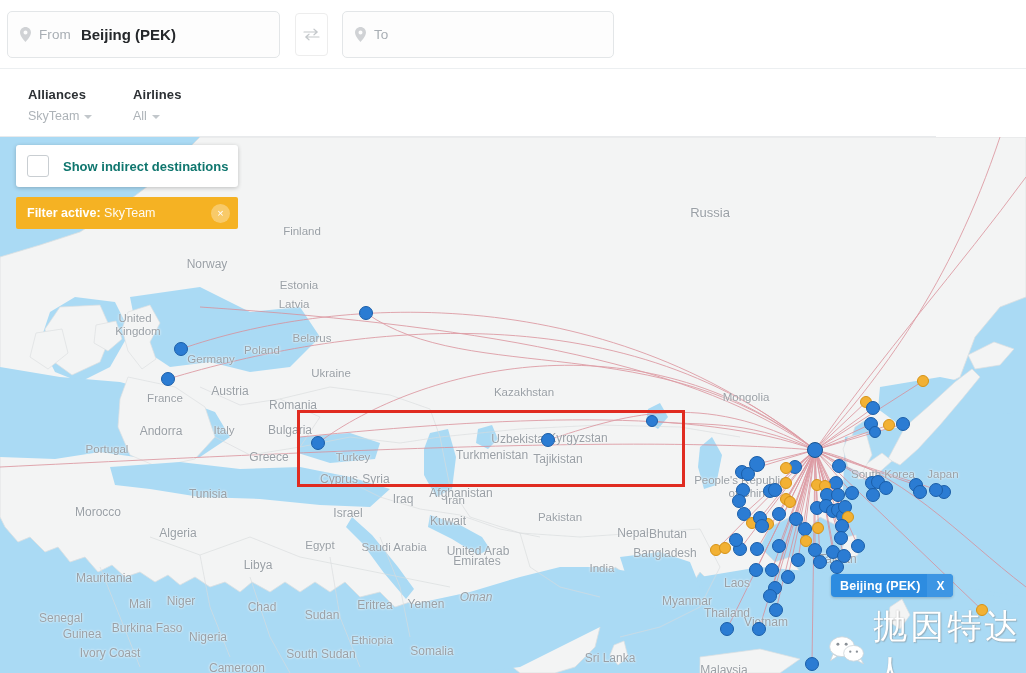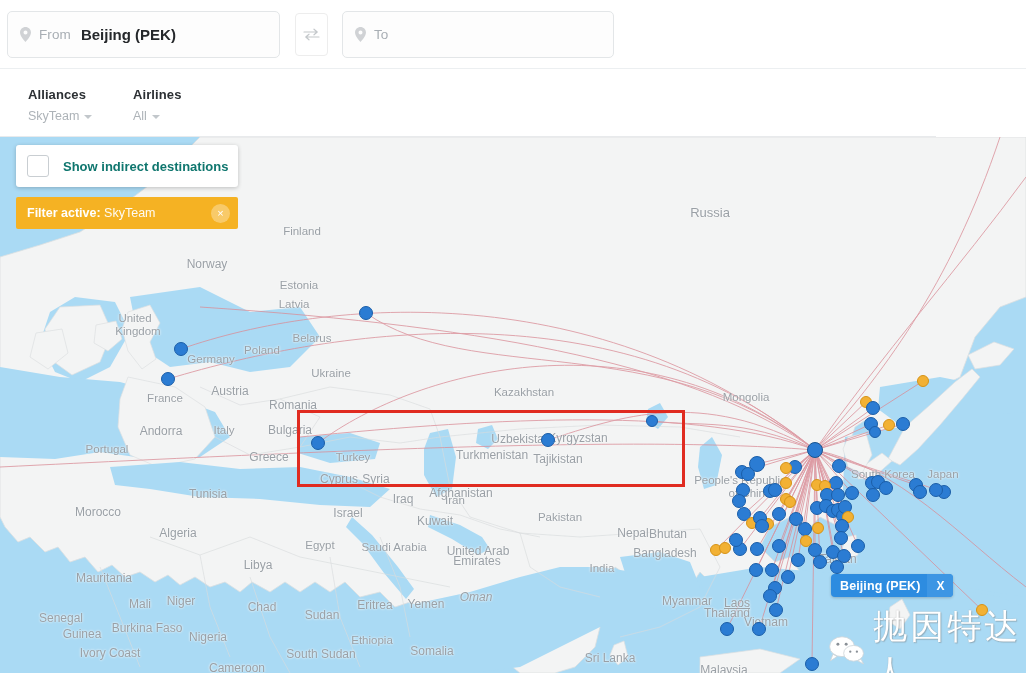--- a/index.html
+++ b/index.html
@@ -433,21 +433,21 @@
       <div class="country-label cl-sm" style="left: 558px; top: 322px; transform: translate(-50%, -50%);">Tajikistan</div>
       <div class="country-label cl-md" style="left: 107px; top: 312px; transform: translate(-50%, -50%);">Portugal</div>
       <div class="country-label cl-sm" style="left: 339px; top: 342px; transform: translate(-50%, -50%);">Cyprus</div>
       <div class="country-label cl-sm" style="left: 376px; top: 342px; transform: translate(-50%, -50%);">Syria</div>
       <div class="country-label cl-sm" style="left: 461px; top: 356px; transform: translate(-50%, -50%);">Afghanistan</div>
       <div class="country-label cl-sm" style="left: 403px; top: 362px; transform: translate(-50%, -50%);">Iraq</div>
       <div class="country-label cl-md" style="left: 455px; top: 363px; transform: translate(-50%, -50%);">Iran</div>
       <div class="country-label cl-md" style="left: 560px; top: 380px; transform: translate(-50%, -50%);">Pakistan</div>
       <div class="country-label cl-sm" style="left: 208px; top: 357px; transform: translate(-50%, -50%);">Tunisia</div>
       <div class="country-label cl-sm" style="left: 348px; top: 376px; transform: translate(-50%, -50%);">Israel</div>
-      <div class="country-label cl-sm" style="left: 421px; top: 384px; transform: translate(-50%, -50%); padding-left: 28px;">Kuwait</div>
+      <div class="country-label cl-sm" style="left: 434px; top: 384px; transform: translate(-50%, -50%); padding-left: 28px;">Kuwait</div>
       <div class="country-label cl-sm" style="left: 98px; top: 375px; transform: translate(-50%, -50%);">Morocco</div>
       <div class="country-label cl-sm" style="left: 178px; top: 396px; transform: translate(-50%, -50%);">Algeria</div>
       <div class="country-label cl-sm" style="left: 258px; top: 404px; transform: translate(-50%, -50%); margin-top: 24px;">Libya</div>
       <div class="country-label cl-md" style="left: 320px; top: 408px; transform: translate(-50%, -50%);">Egypt</div>
       <div class="country-label cl-md" style="left: 394px; top: 410px; transform: translate(-50%, -50%);">Saudi Arabia</div>
       <div class="country-label cl-sm" style="left: 478px; top: 414px; transform: translate(-50%, -50%);">United Arab</div>
       <div class="country-label cl-sm" style="left: 477px; top: 424px; transform: translate(-50%, -50%);">Emirates</div>
       <div class="country-label cl-sm" style="left: 633px; top: 396px; transform: translate(-50%, -50%);">Nepal</div>
       <div class="country-label cl-sm" style="left: 668px; top: 397px; transform: translate(-50%, -50%);">Bhutan</div>
       <div class="country-label cl-sm" style="left: 665px; top: 416px; transform: translate(-50%, -50%);">Bangladesh</div>
@@ -465,21 +465,21 @@
       <div class="country-label cl-sm" style="left: 82px; top: 497px; transform: translate(-50%, -50%);">Guinea</div>
       <div class="country-label cl-sm" style="left: 208px; top: 500px; transform: translate(-50%, -50%);">Nigeria</div>
       <div class="country-label cl-sm" style="left: 110px; top: 516px; transform: translate(-50%, -50%);">Ivory Coast</div>
       <div class="country-label cl-md" style="left: 372px; top: 503px; transform: translate(-50%, -50%);">Ethiopia</div>
       <div class="country-label cl-sm" style="left: 432px; top: 514px; transform: translate(-50%, -50%);">Somalia</div>
       <div class="country-label cl-sm" style="left: 321px; top: 517px; transform: translate(-50%, -50%);">South Sudan</div>
       <div class="country-label cl-sm" style="left: 233px; top: 531px; transform: translate(-50%, -50%); padding-left: 8px;">Cameroon</div>
       <div class="country-label cl-sm" style="left: 610px; top: 521px; transform: translate(-50%, -50%);">Sri Lanka</div>
       <div class="country-label cl-sm" style="left: 687px; top: 464px; transform: translate(-50%, -50%);">Myanmar</div>
       <div class="country-label cl-sm" style="left: 727px; top: 476px; transform: translate(-50%, -50%);">Thailand</div>
-      <div class="country-label cl-sm" style="left: 737px; top: 466px; transform: translate(-50%, -50%); text-decoration: underline;">Laos</div>
+      <div class="country-label cl-sm" style="left: 737px; top: 446px; transform: translate(-50%, -50%);">Laos</div>
       <div class="country-label cl-sm" style="left: 766px; top: 485px; transform: translate(-50%, -50%);">Vietnam</div>
       <div class="country-label cl-sm" style="left: 724px; top: 533px; transform: translate(-50%, -50%);">Malaysia</div>
       <div class="country-label cl-md" style="left: 740px; top: 343px; transform: translate(-50%, -50%);">People's Republic</div>
       <div class="country-label cl-md" style="left: 750px; top: 356px; transform: translate(-50%, -50%);">of China</div>
       <div class="country-label cl-md" style="left: 883px; top: 337px; transform: translate(-50%, -50%);">South Korea</div>
       <div class="country-label cl-md" style="left: 943px; top: 337px; transform: translate(-50%, -50%);">Japan</div>
       <div class="country-label cl-sm" style="left: 838px; top: 422px; transform: translate(-50%, -50%);">Taiwan</div>
     </div>
 
   <div id="markers-layer">

